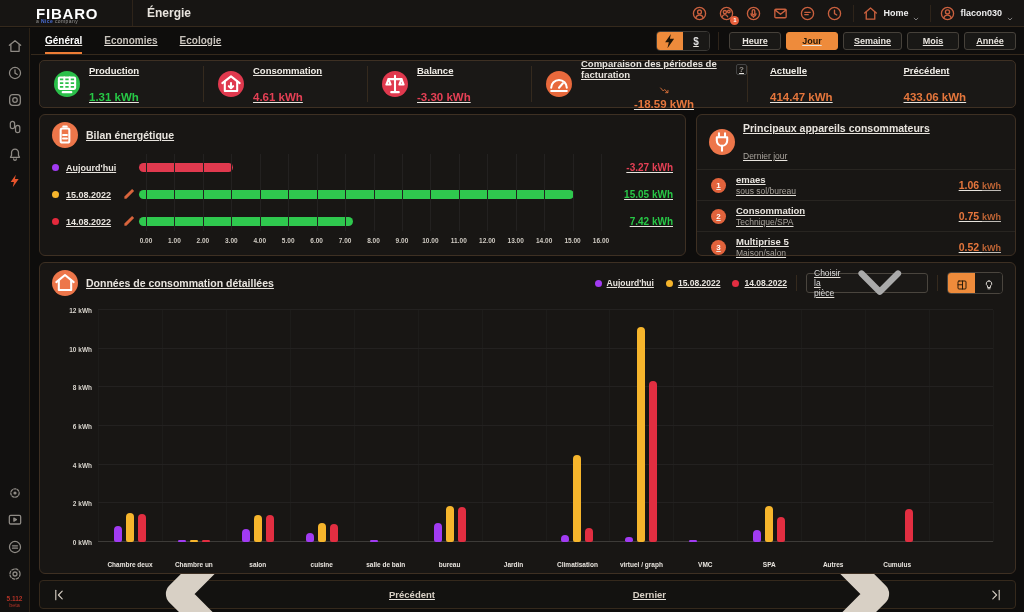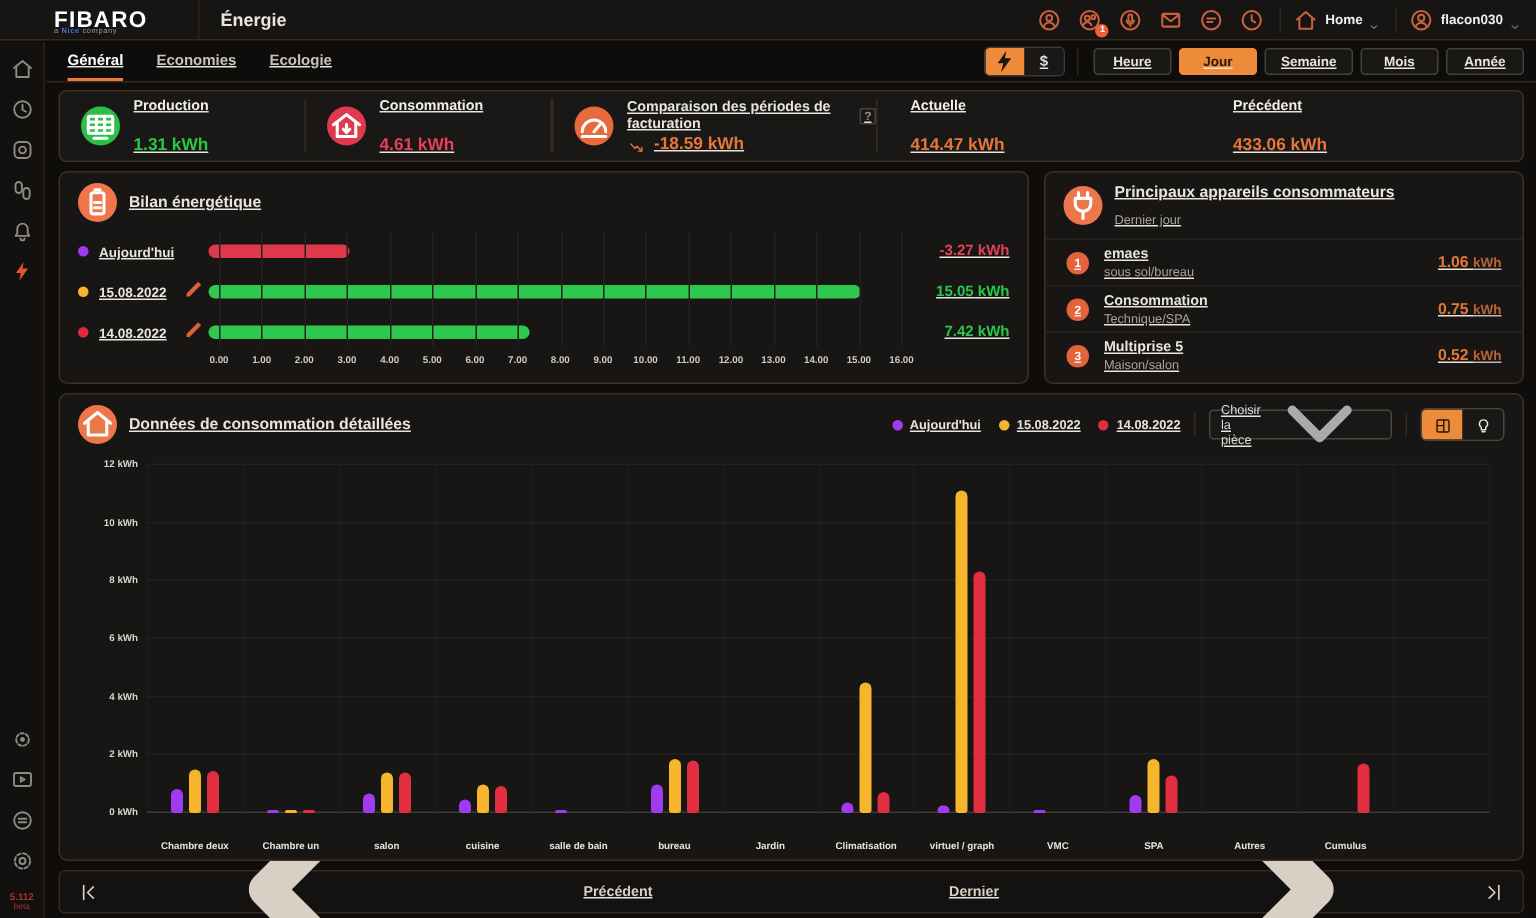--- a/index.html
+++ b/index.html
@@ -62,35 +62,35 @@
   .sum-icon { width:26px; height:26px; border-radius:50%; display:flex; align-items:center; justify-content:center; color:#fff; flex:none; }
   .sum-icon svg { width:14px; height:14px; }
   .ic-green { background:#2bbf4a; } .ic-red { background:#e0394e; } .ic-orange { background:#e8693c; }
   .sum-label { font-size:9.5px; font-weight:700; color:#f2efe9; }
   .sum-value { font-size:11.5px; font-weight:700; margin-top:15px; }
   .v-green { color:#27c846; } .v-red { color:#e54055; } .v-orange { color:#e5763c; }
   .sum-div { width:1px; align-self:stretch; margin:5px 0; background:#352a1e; }
   .cmp { display:flex; align-items:center; gap:9px; padding-left:14px; flex:0 0 215px; }
   .cmp-title { font-size:9.5px; font-weight:700; display:flex; align-items:center; gap:4px; }
   .help-q { font-size:8px; color:#9a968f; font-weight:700; border:1px solid #444; border-radius:2px; padding:0 2px; }
-  .cmp-val { display:flex; align-items:center; gap:5px; margin-top:2px; }
+  .cmp-val { display:flex; align-items:center; gap:5px; margin-top:2px;flex-direction:column; }
   .cmp-val svg { width:13px; height:11px; color:#e5763c; }
   .kv { padding-left:22px; flex:1; }
 
   
   .mid { margin:6px 8px 0 8px; display:flex; gap:10px; height:142px; }
   .panel { border:1px solid #3e3023; border-radius:6px; background:#181614; position:relative; }
   .bilan { flex:1; }
   .consumers { flex:0 0 320px; }
   .p-head { display:flex; align-items:center; gap:8px; padding:7px 12px 0 12px; }
   .p-icon { width:26px; height:26px; border-radius:50%; background:#ed764a; color:#fff;
     display:flex; align-items:center; justify-content:center; flex:none; }
   .p-icon svg { width:14px; height:14px; }
   .p-title { font-size:10.5px; font-weight:700; }
-  .p-sub { font-size:8.5px; color:#a9a49d; margin-top:7px; }
+  .p-sub { font-size:8.5px; color:#a9a49d; margin-top:17px; }
 
   
   .b-rows { position:relative; padding-top:6px; }
   .b-row { display:flex; align-items:center; padding:0 12px; height:27px; }
   .b-dot { width:7px; height:7px; border-radius:50%; flex:none; }
   .b-label { width:62px; font-size:9px; font-weight:700; padding-left:7px; flex:none; }
   .b-pencil { width:18px; flex:none; color:#d8643c; }
   .b-pencil svg { width:9px; height:9px; }
   .b-track { flex:1; height:9px; position:relative; }
   .b-bar { position:absolute; left:0; top:0; height:9px; border-radius:5px; }
@@ -328,20 +328,33 @@
               <path d="M6.3 9.8V18.5h11.4V9.8"></path>
               <path d="M12 11v5M10 14l2 2 2-2"></path>
             </svg>
           </div>
           <div>
             <div class="sum-label">Consommation</div>
             <div class="sum-value v-red">4.61 kWh</div>
           </div>
         </div>
         <div class="sum-div"></div>
+        <div class="sum-card">
+          <div class="sum-icon ic-red">
+            <svg viewBox="0 0 24 24" fill="none" stroke="currentColor" stroke-width="1.9" stroke-linecap="round" stroke-linejoin="round" style="width:100%;height:100%">
+              <path d="M12 4.5v13.5M6 7.5h12"></path>
+              <path d="M6 7.5 4 12.5h4z M18 7.5l-2 5h4z"></path>
+              <path d="M8.5 19.5h7"></path>
+            </svg>
+          </div>
+          <div>
+            <div class="sum-label">Balance</div>
+            <div class="sum-value v-red">-3.30 kWh</div>
+          </div>
+        </div>
         <div class="sum-div"></div>
         <div class="cmp">
           <div class="sum-icon ic-orange">
             <svg viewBox="0 0 24 24" fill="none" stroke="currentColor" stroke-width="1.9" stroke-linecap="round" stroke-linejoin="round" style="width:100%;height:100%">
               <path d="M4.8 15.5a7.2 7.2 0 0 1 14.4 0"></path>
               <path d="M12 15.5l3.6-4.2"></path>
               <path d="M4.8 18.5h14.4"></path>
             </svg>
           </div>
           <div>

